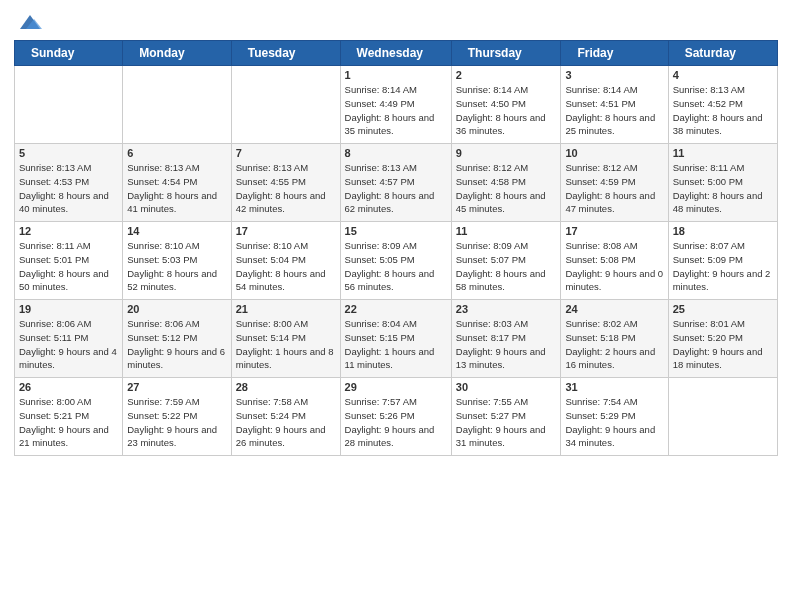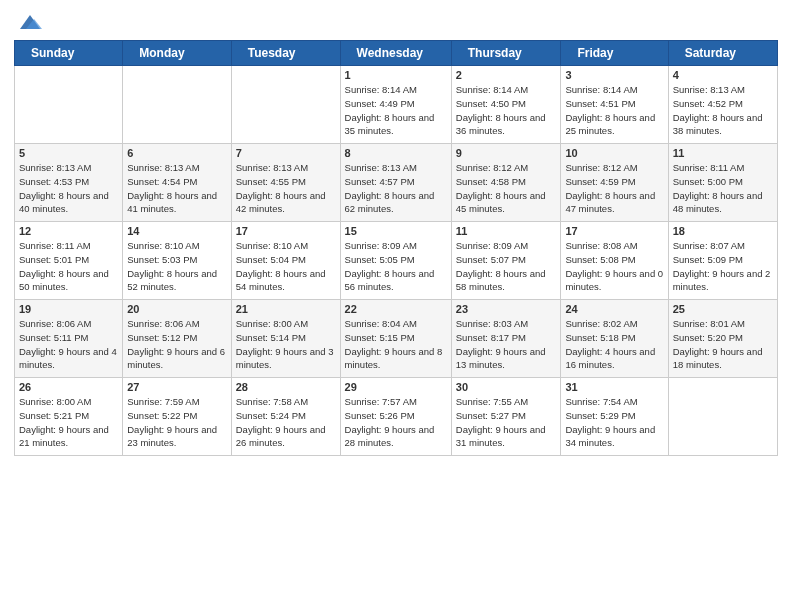--- a/index.html
+++ b/index.html
@@ -216,33 +216,33 @@
           <td>
             <span class="day-number">19</span>
             <div class="day-info"><span>Sunrise: 8:06 AM</span><br><span>Sunset: 5:11 PM</span><br><span>Daylight: 9 hours and 4 minutes.</span></div>
           </td>
           <td>
             <span class="day-number">20</span>
             <div class="day-info"><span>Sunrise: 8:06 AM</span><br><span>Sunset: 5:12 PM</span><br><span>Daylight: 9 hours and 6 minutes.</span></div>
           </td>
           <td>
             <span class="day-number">21</span>
-            <div class="day-info"><span>Sunrise: 8:00 AM</span><br><span>Sunset: 5:14 PM</span><br><span>Daylight: 9 hours and 3 minutes.</span></div>
+            <div class="day-info"><span>Sunrise: 8:00 AM</span><br><span>Sunset: 5:14 PM</span><br><span>Daylight: 1 hours and 8 minutes.</span></div>
           </td>
           <td>
             <span class="day-number">22</span>
-            <div class="day-info"><span>Sunrise: 8:04 AM</span><br><span>Sunset: 5:15 PM</span><br><span>Daylight: 9 hours and 8 minutes.</span></div>
+            <div class="day-info"><span>Sunrise: 8:04 AM</span><br><span>Sunset: 5:15 PM</span><br><span>Daylight: 1 hours and 11 minutes.</span></div>
           </td>
           <td>
             <span class="day-number">23</span>
             <div class="day-info"><span>Sunrise: 8:03 AM</span><br><span>Sunset: 8:17 PM</span><br><span>Daylight: 9 hours and 13 minutes.</span></div>
           </td>
           <td>
             <span class="day-number">24</span>
-            <div class="day-info"><span>Sunrise: 8:02 AM</span><br><span>Sunset: 5:18 PM</span><br><span>Daylight: 4 hours and 16 minutes.</span></div>
+            <div class="day-info"><span>Sunrise: 8:02 AM</span><br><span>Sunset: 5:18 PM</span><br><span>Daylight: 2 hours and 16 minutes.</span></div>
           </td>
           <td>
             <span class="day-number">25</span>
             <div class="day-info"><span>Sunrise: 8:01 AM</span><br><span>Sunset: 5:20 PM</span><br><span>Daylight: 9 hours and 18 minutes.</span></div>
           </td>
         </tr>
         <tr>
           <td>
             <span class="day-number">26</span>
             <div class="day-info"><span>Sunrise: 8:00 AM</span><br><span>Sunset: 5:21 PM</span><br><span>Daylight: 9 hours and 21 minutes.</span></div>

